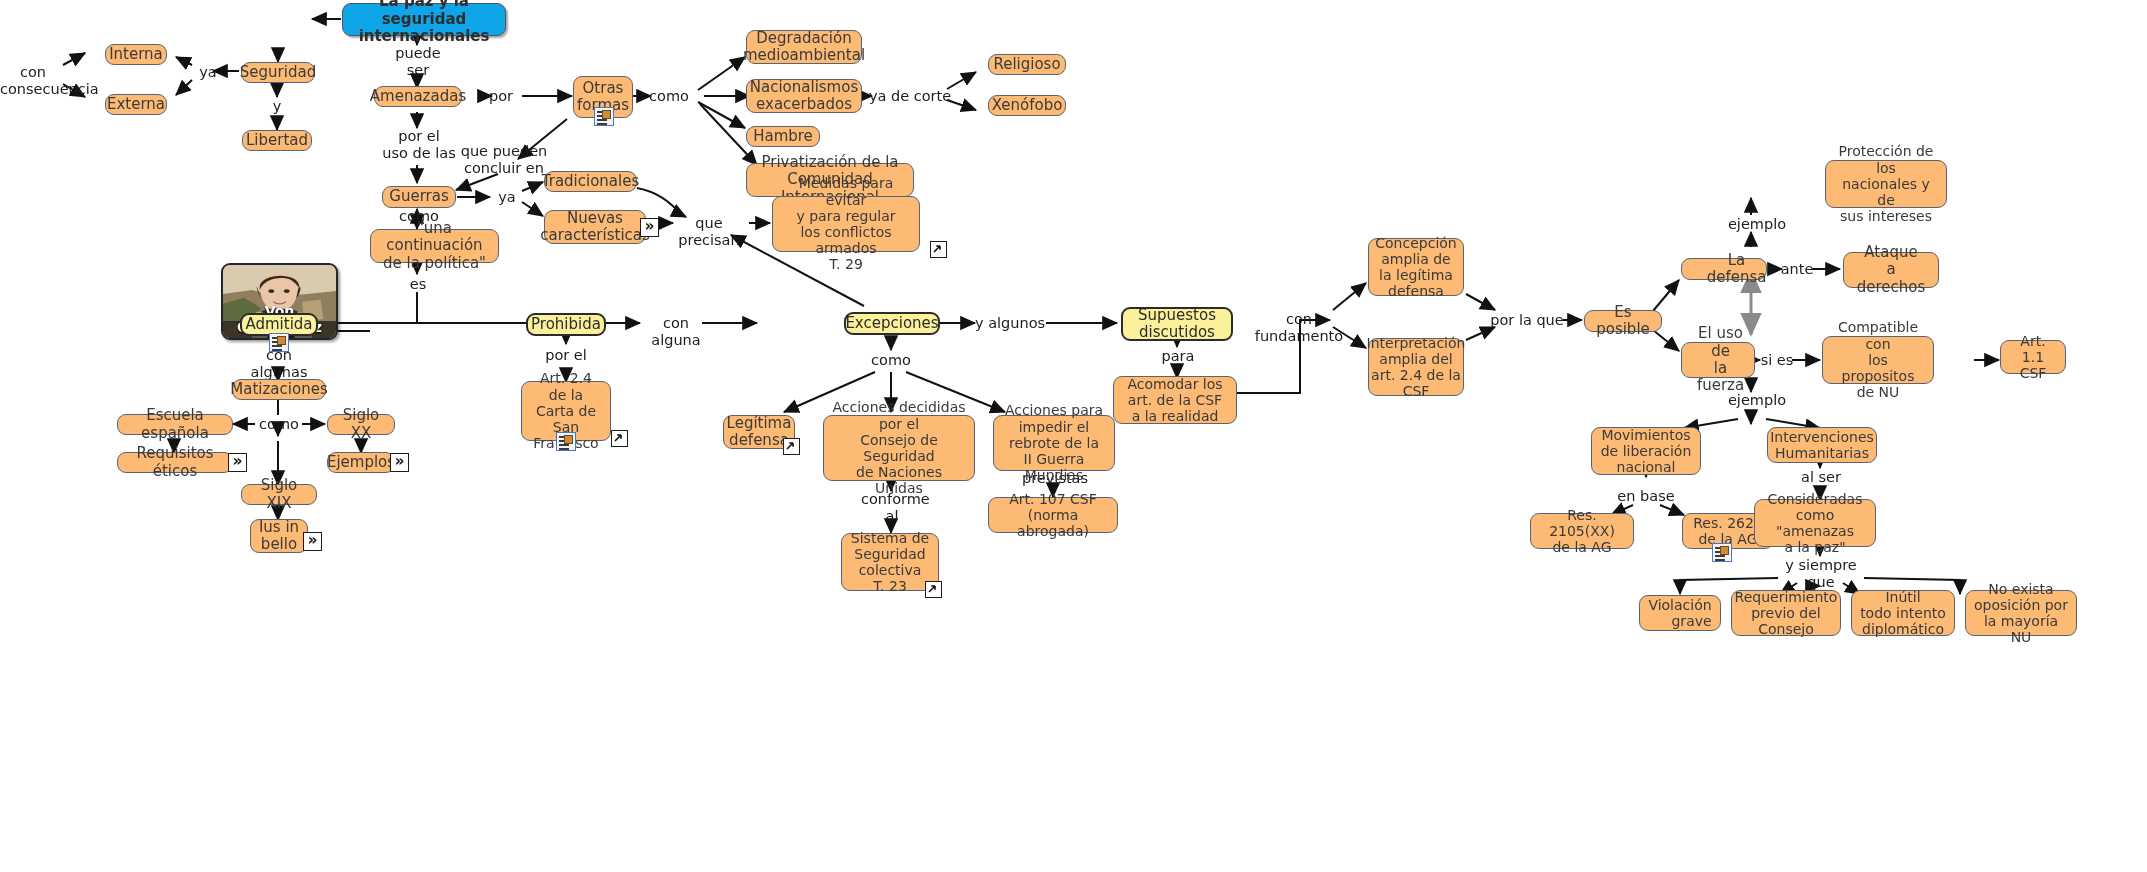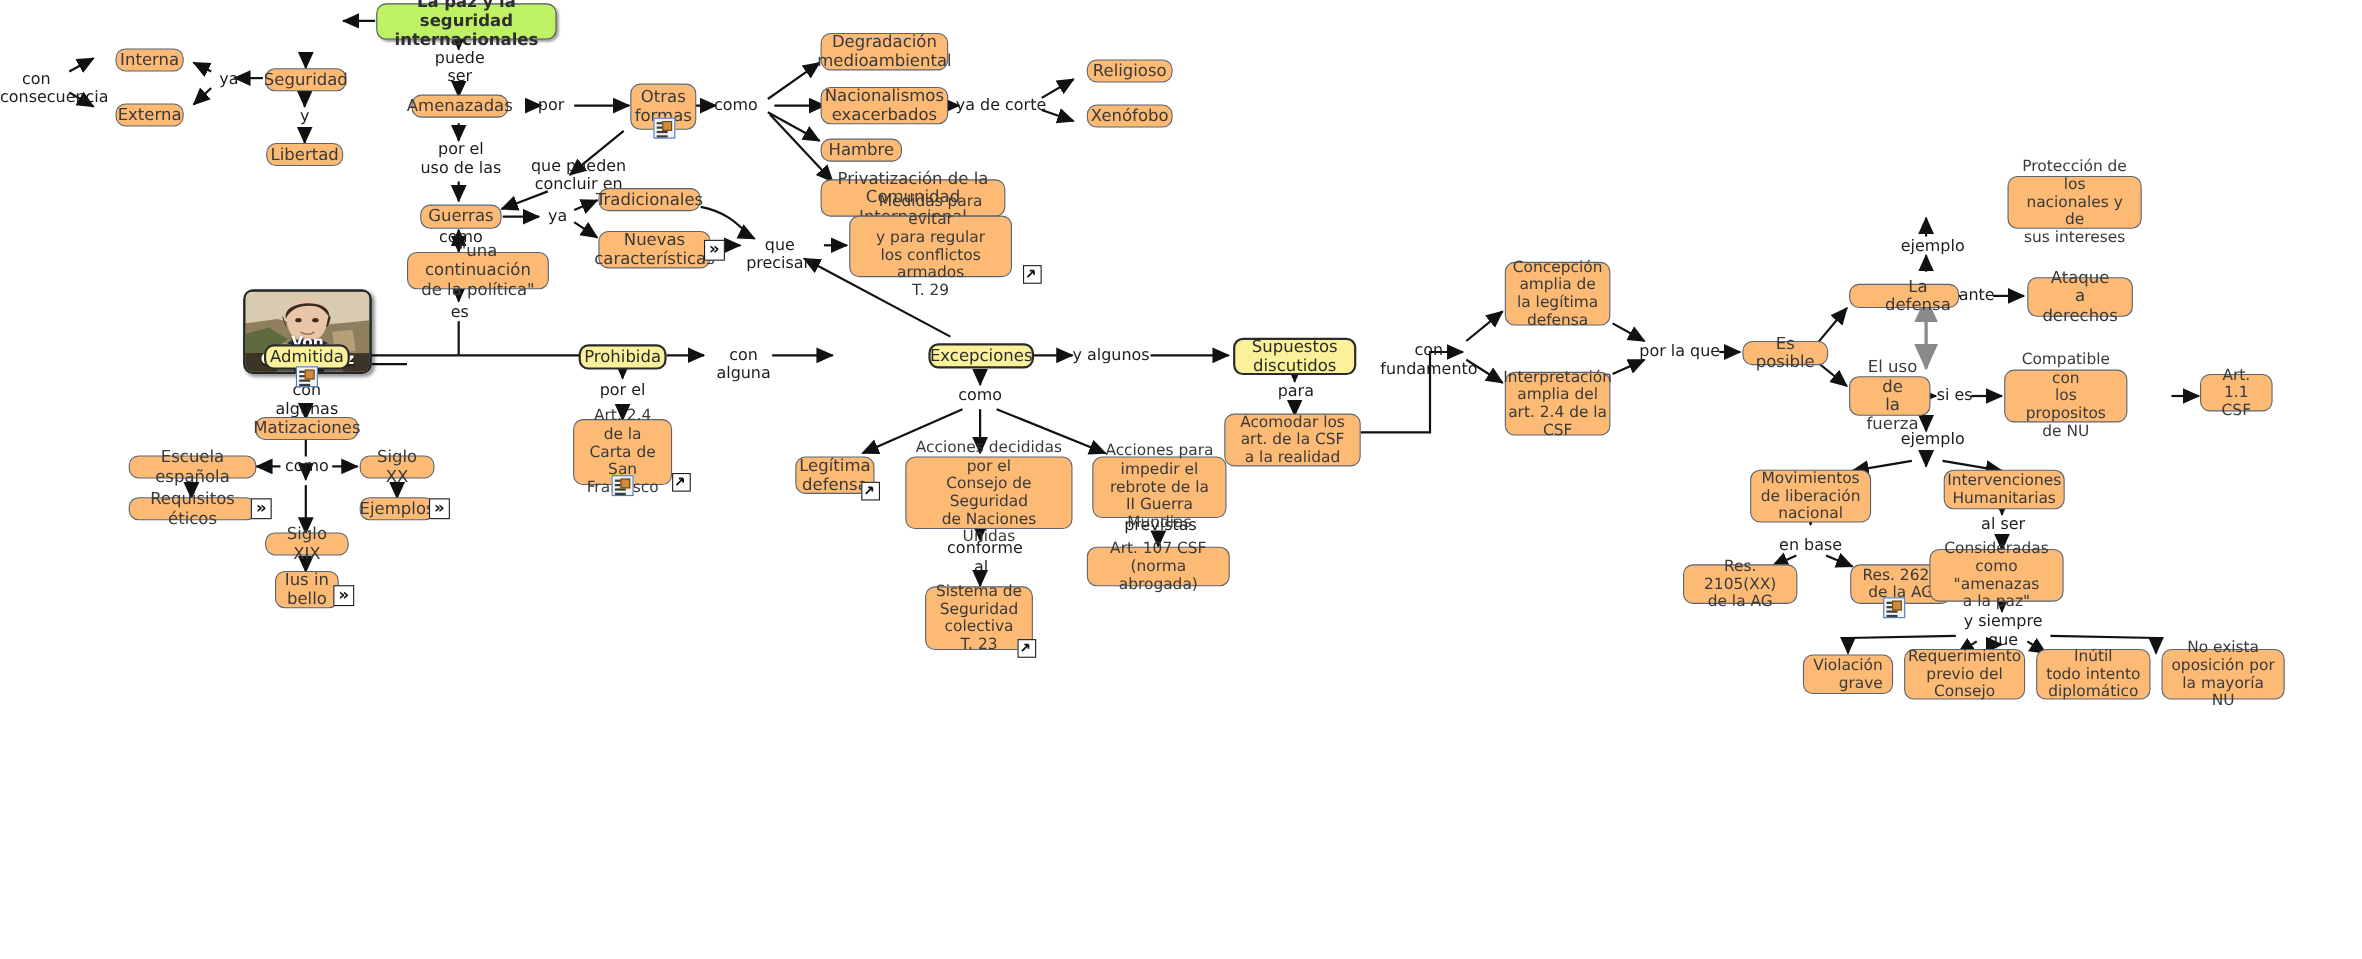--- a/index.html
+++ b/index.html
@@ -22,21 +22,21 @@
     z-index:5;
     white-space:pre-line;
   }
   .node.yellow{
     background:#faf19a;
     border:2px solid #2b2b2b;
     color:#2b2b2b;
     border-radius:9px;
   }
   .node.root{
-    background:#bef264;
+    background:#0ea5e9;
     border:1.8px solid #4a5560;
     font-weight:bold;
     color:#2e2e2e;
     font-size:15px;
     box-shadow:2px 2px 2px rgba(0,0,0,.35);
   }
 
   .lbl{
     position:absolute;
     color:#1d1d1d;
@@ -319,21 +319,21 @@
 
   <div class="lbl" style="left:866px;top:88px;width:88px;">ya de corte</div>
 
   <div class="node" style="left:988px;top:54px;width:78px;height:21px;">Religioso</div>
 
   <div class="node" style="left:988px;top:95px;width:78px;height:21px;">Xenófobo</div>
 
   <div class="lbl" style="left:382px;top:128px;width:74px;">por el
 uso de las</div>
 
-  <div class="lbl" style="left:471px;top:143px;width:110px;">que pueden
+  <div class="lbl" style="left:449px;top:143px;width:110px;">que pueden
 concluir en</div>
 
   <div class="node" style="left:382px;top:186px;width:74px;height:22px;">Guerras</div>
 
   <div class="lbl" style="left:494px;top:189px;width:26px;">ya</div>
 
   <div class="node" style="left:544px;top:171px;width:93px;height:21px;">Tradicionales</div>
 
   <div class="node" style="left:544px;top:210px;width:102px;height:34px;">Nuevas
 características</div>
@@ -505,21 +505,21 @@
 
   <div class="node" style="left:1368px;top:238px;width:96px;height:58px;font-size:14px;">Concepción
 amplia de
 la legítima
 defensa</div>
 
   <div class="lbl" style="left:1488px;top:312px;width:78px;">por la que</div>
 
   <div class="node" style="left:1584px;top:310px;width:78px;height:22px;">Es posible</div>
 
-  <div class="node" style="left:1681px;top:258px;width:100px;height:22px;padding-left:32px;">La defensa</div>
+  <div class="node" style="left:1681px;top:258px;width:86px;height:22px;padding-left:32px;">La defensa</div>
 
   <div class="lbl" style="left:1776px;top:261px;width:42px;">ante</div>
 
   <div class="node" style="left:1843px;top:252px;width:96px;height:36px;">Ataque
 a derechos</div>
 
   <div class="node" style="left:1681px;top:342px;width:74px;height:36px;padding-left:12px;">El uso de
 la fuerza</div>
 
   <div class="lbl" style="left:1758px;top:352px;width:38px;">si es</div>

